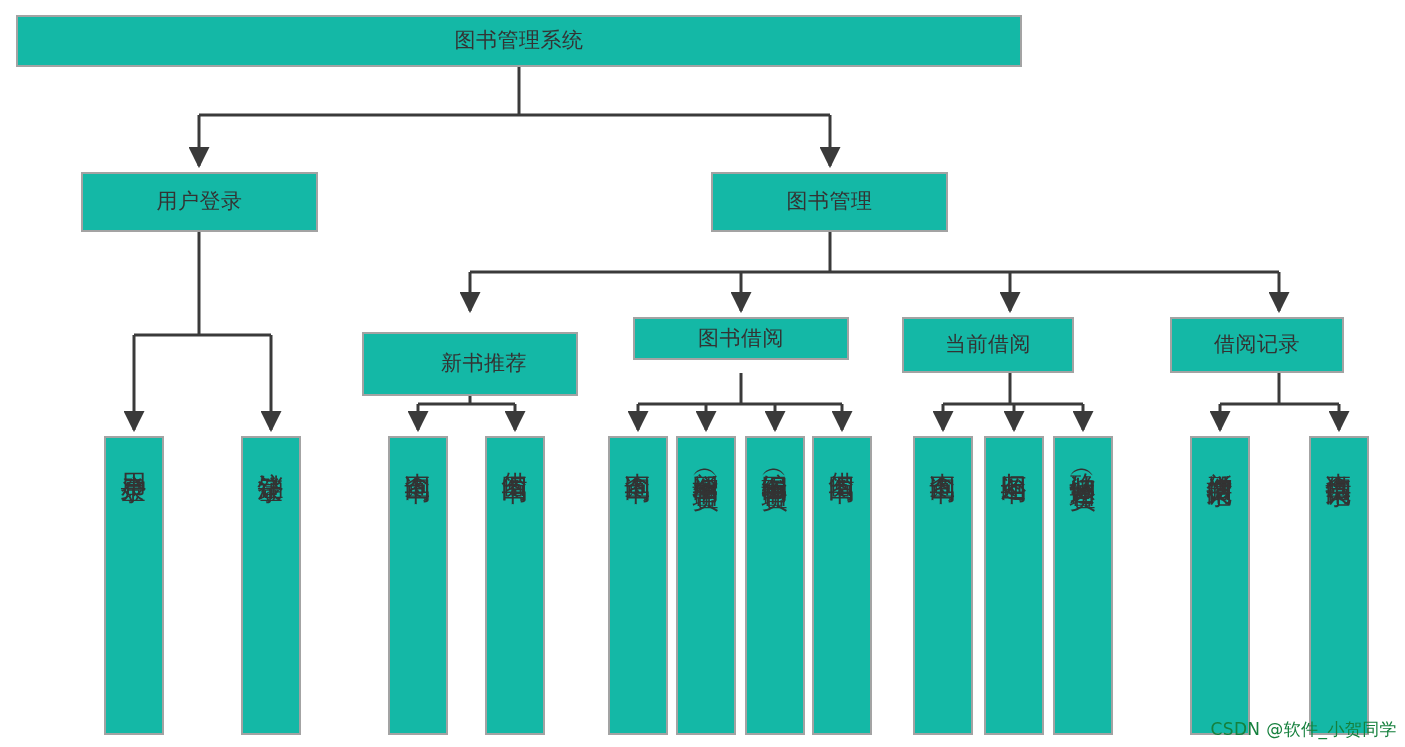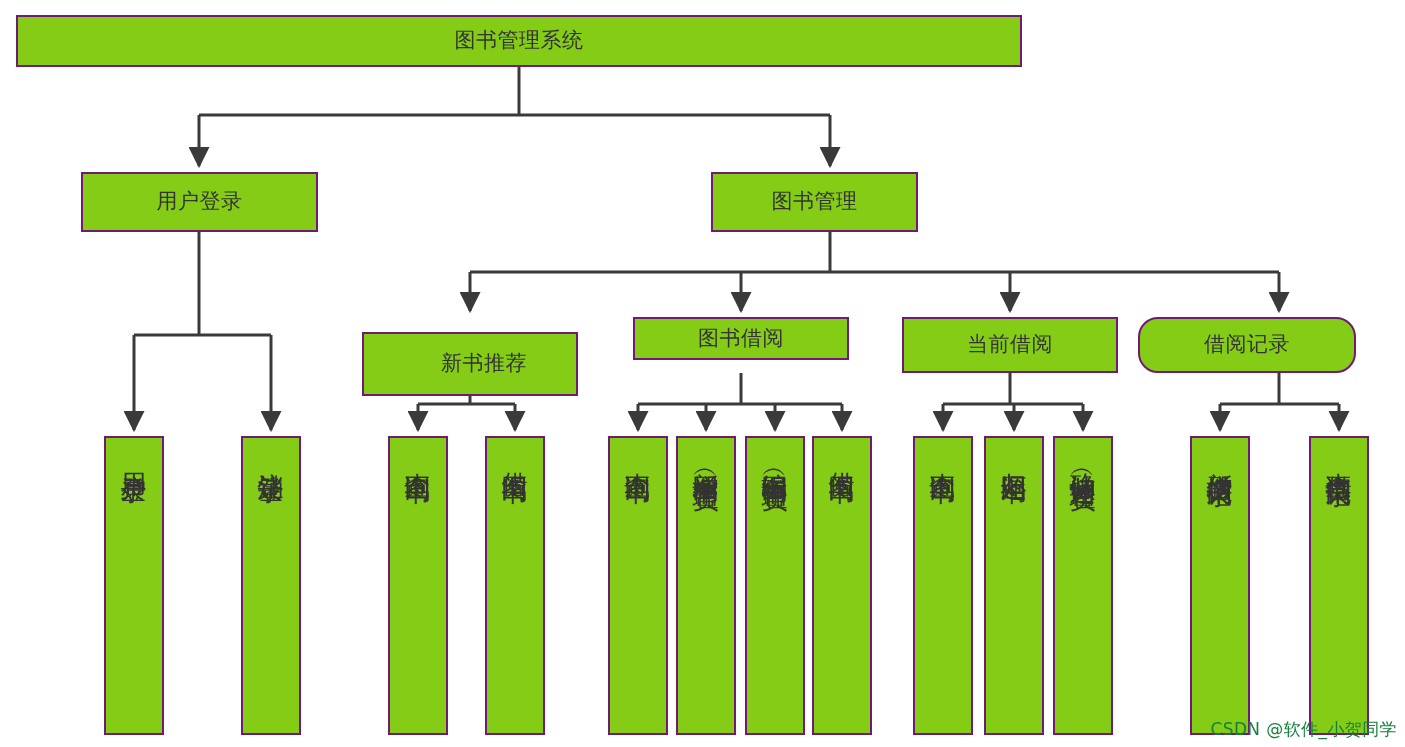--- a/index.html
+++ b/index.html
@@ -23,22 +23,22 @@
     position: absolute;
     left: 0;
     top: 0;
     width: 1405px;
     height: 747px;
     pointer-events: none;
   }
   .node {
     position: absolute;
     box-sizing: border-box;
-    border: 2px solid #701a75;
-    background: #84cc16;
+    border: 2px solid #a3a3a3;
+    background: #14b8a6;
     display: flex;
     align-items: center;
     justify-content: center;
     color: #333333;
   }
   .node-label {
     color: #333333;
     line-height: 1.12;
     letter-spacing: 0.5px;
     white-space: pre;
@@ -124,34 +124,34 @@
     </g>
   </svg>
 
   <div class="node horizontal" id="node-root" style="left: 16px; top: 15px; width: 1006px; height: 52px;">
     <span class="node-label">图书管理系统</span>
   </div>
 
   <div class="node horizontal" id="node-l2-0" style="left: 81px; top: 172px; width: 237px; height: 60px;">
     <span class="node-label">用户登录</span>
   </div>
-  <div class="node horizontal" id="node-l2-1" style="left: 711px; top: 172px; width: 207px; height: 60px;">
+  <div class="node horizontal" id="node-l2-1" style="left: 711px; top: 172px; width: 237px; height: 60px;">
     <span class="node-label">图书管理</span>
   </div>
 
   <div class="node horizontal" id="node-l3-0" style="left: 362px; top: 332px; width: 216px; height: 64px; padding-left: 28px;">
     <span class="node-label">新书推荐</span>
   </div>
   <div class="node horizontal" id="node-l3-1" style="left: 633px; top: 317px; width: 216px; height: 43px;">
     <span class="node-label">图书借阅</span>
   </div>
-  <div class="node horizontal" id="node-l3-2" style="left: 902px; top: 317px; width: 216px; height: 56px;">
+  <div class="node horizontal" id="node-l3-2" style="left: 902px; top: 317px; width: 172px; height: 56px;">
     <span class="node-label">当前借阅</span>
   </div>
-  <div class="node horizontal" id="node-l3-3" style="left: 1138px; top: 317px; width: 218px; height: 56px; border-radius: 20px;">
+  <div class="node horizontal" id="node-l3-3" style="left: 1170px; top: 317px; width: 174px; height: 56px;">
     <span class="node-label">借阅记录</span>
   </div>
 
   <div class="node vertical" id="node-leaf-0" style="left: 104px; top: 436px; width: 60px; height: 299px;">
     <span class="node-label">用户登录</span>
   </div>
   <div class="node vertical" id="node-leaf-1" style="left: 241px; top: 436px; width: 60px; height: 299px;">
     <span class="node-label">注销登录</span>
   </div>
   <div class="node vertical" id="node-leaf-2" style="left: 388px; top: 436px; width: 60px; height: 299px;">

